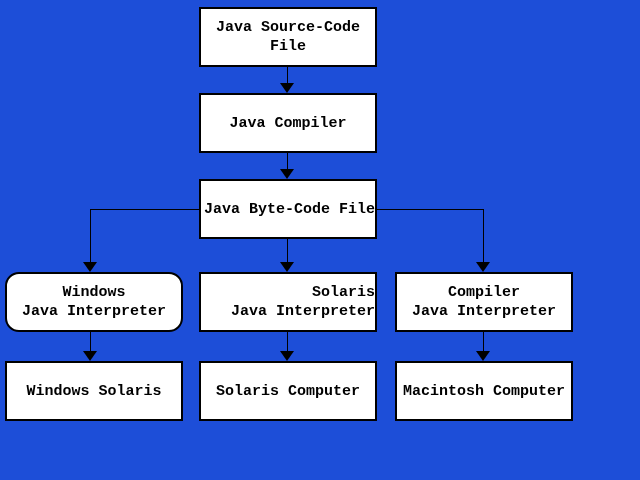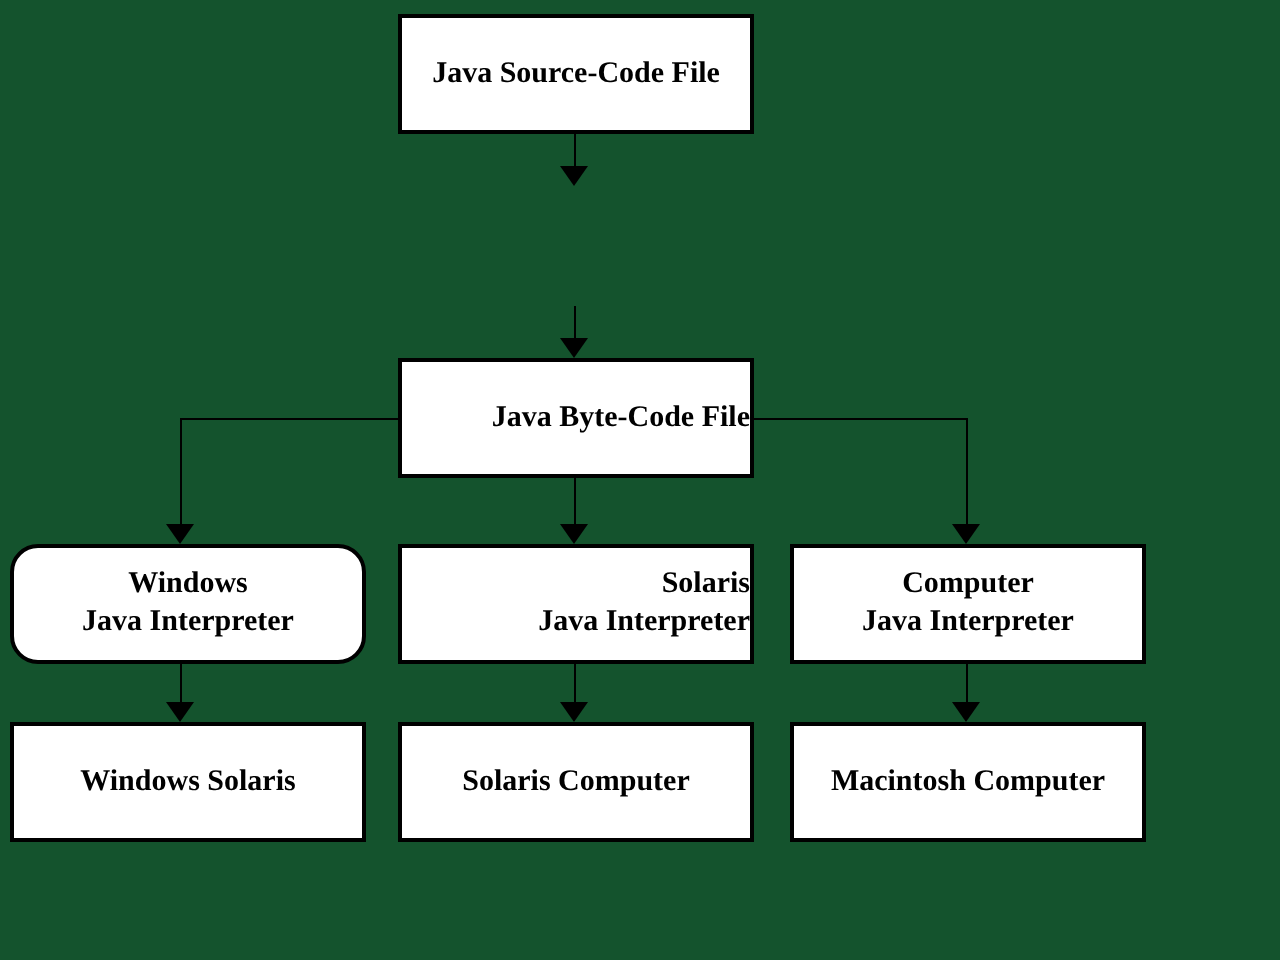--- a/index.html
+++ b/index.html
@@ -1,21 +1,21 @@
 <!DOCTYPE html>
 <html><head>
 <meta charset="utf-8">
 <style>
   html, body { margin: 0; padding: 0; background: #ffffff; }
   #canvas {
     position: relative;
     width: 640px;
     height: 480px;
-    background: #14532d;
-    font-family: Liberation Serif, serif;
+    background: #1d4ed8;
+    font-family: Liberation Mono, monospace;
     overflow: hidden;
   }
   .node {
     position: absolute;
     width: 174px;            
     height: 56px;            
     border: 2px solid #000000;
     background: #ffffff;
     display: flex;
     flex-direction: column;
@@ -45,35 +45,38 @@
 </style>
 </head>
 <body>
 
 <div id="canvas">
 
   <div class="node" style="left:199px; top:7px;">
     <span>Java Source-Code File</span>
   </div>
 
+  <div class="node" style="left:199px; top:93px;">
+    <span>Java Compiler</span>
+  </div>
 
   <div class="node" style="left:199px; top:179px;align-items:flex-end;">
     <span>Java Byte-Code File</span>
   </div>
 
   <div class="node" style="left:5px; top:272px;border-radius:14px;">
     <span>Windows</span>
     <span>Java Interpreter</span>
   </div>
   <div class="node" style="left:199px; top:272px;align-items:flex-end;">
     <span>Solaris</span>
     <span>Java Interpreter</span>
   </div>
   <div class="node" style="left:395px; top:272px;">
-    <span>Computer</span>
+    <span>Compiler</span>
     <span>Java Interpreter</span>
   </div>
 
   <div class="node" style="left:5px; top:361px;">
     <span>Windows Solaris</span>
   </div>
   <div class="node" style="left:199px; top:361px;">
     <span>Solaris Computer</span>
   </div>
   <div class="node" style="left:395px; top:361px;">

